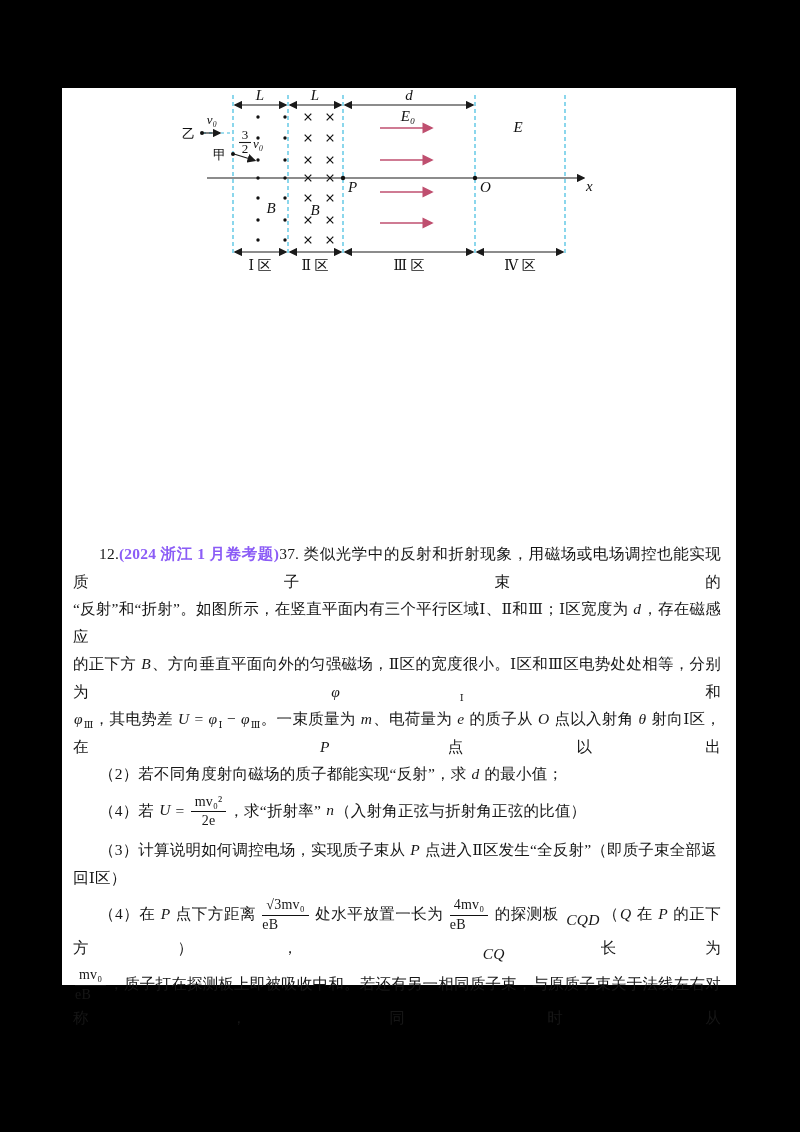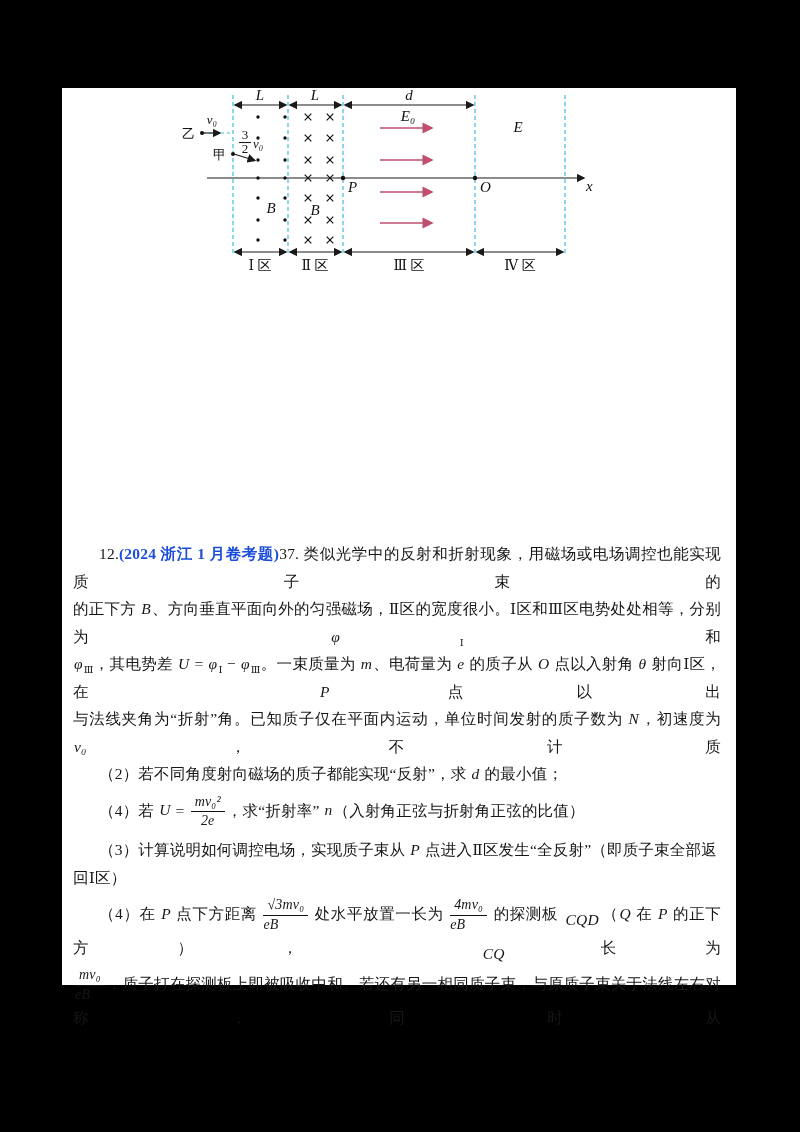--- a/index.html
+++ b/index.html
@@ -23,27 +23,27 @@
   .dashh{stroke:#3fbcdf;stroke-width:1.1;stroke-dasharray:3 3;fill:none;}
   
   .prob{
     position:absolute;left:11px;top:452px;width:648px;
     font-size:15.5px;color:#161616;letter-spacing:.2px;
   }
   .line{min-height:27.5px;line-height:27.5px;}
   .line.just{text-align:justify;text-align-last:justify;}
   .line.ind{text-indent:26px;}
   .line.f{margin:6px 0;}
-  .seg-bb{color:#1d4ed8;font-weight:bold;}
+  .seg-bb{color:#8b5cf6;font-weight:bold;}
   .seg-i,.seg-il{font-style:italic;font-family:"Liberation Serif","DejaVu Serif",serif;padding:0 1px;}
   .seg-il{position:relative;top:6px;padding:0 3px;}
   sub.seg-sub{font-size:10px;line-height:0;}
   .frac{
     display:inline-block;vertical-align:middle;text-align:center;
-    font-style:italic;font-size:14px;line-height:1.2;margin:0 2px;
+    font-size:14px;line-height:1.2;margin:0 2px;
     text-indent:0;
   }
   .frac .num{display:block;border-bottom:1.2px solid #111;padding:0 4px 1px;}
   .frac .den{display:block;padding-top:1px;}
 </style>
 </head>
 <body>
 
 <div class="page">
 
@@ -166,23 +166,23 @@
       <line class="dg-line" x1="415" y1="164" x2="501" y2="164" marker-start="url(#ah)" marker-end="url(#ah)"></line>
       <text class="sc" x="198" y="182" text-anchor="middle">Ⅰ 区</text>
       <text class="sc" x="253" y="182" text-anchor="middle">Ⅱ 区</text>
       <text class="sc" x="347" y="182" text-anchor="middle">Ⅲ 区</text>
       <text class="sc" x="458" y="182" text-anchor="middle">Ⅳ 区</text>
     </g>
   </svg>
 
   <div class="prob">
       <div class="line ind just"><span class="seg-t">12.</span><span class="seg-bb">(2024 浙江 1 月卷考题)</span><span class="seg-t">37.  类似光学中的反射和折射现象，用磁场或电场调控也能实现质子束的</span></div>
+      <div class="line just"><span class="seg-t">“反射”和“折射”。如图所示，在竖直平面内有三个平行区域Ⅰ、Ⅱ和Ⅲ；Ⅰ区宽度为 </span><span class="seg-i">d</span><span class="seg-t">，存在磁感应</span></div>
       <div class="line just"><span class="seg-t">的正下方 </span><span class="seg-i">B</span><span class="seg-t">、方向垂直平面向外的匀强磁场，Ⅱ区的宽度很小。Ⅰ区和Ⅲ区电势处处相等，分别为 </span><span class="seg-i">φ</span><sub class="seg-sub">Ⅰ</sub><span class="seg-t"> 和</span></div>
       <div class="line just"><span class="seg-i">φ</span><sub class="seg-sub">Ⅲ</sub><span class="seg-t">，其电势差 </span><span class="seg-i">U</span><span class="seg-t"> = </span><span class="seg-i">φ</span><sub class="seg-sub">Ⅰ</sub><span class="seg-t"> − </span><span class="seg-i">φ</span><sub class="seg-sub">Ⅲ</sub><span class="seg-t">。一束质量为 </span><span class="seg-i">m</span><span class="seg-t">、电荷量为 </span><span class="seg-i">e</span><span class="seg-t"> 的质子从 </span><span class="seg-i">O</span><span class="seg-t"> 点以入射角 </span><span class="seg-i">θ</span><span class="seg-t"> 射向Ⅰ区，在 </span><span class="seg-i">P</span><span class="seg-t"> 点以出</span></div>
-      <div class="line just"><span class="seg-t">与法线夹角为“折射”角。已知质子仅在平面内运动，单位时间发射的质子数为 </span><span class="seg-i">N</span><span class="seg-t">，初速度为 </span><span class="seg-i">v₀</span><span class="seg-t">，不计质</span></div>
       <div class="line ind"><span class="seg-t">（2）若不同角度射向磁场的质子都能实现“反射”，求 </span><span class="seg-i">d</span><span class="seg-t"> 的最小值；</span></div>
       <div class="line ind f"><span class="seg-t">（4）若 </span><span class="seg-i">U</span><span class="seg-t"> = </span><span class="frac"><span class="num">mv₀²</span><span class="den">2e</span></span><span class="seg-t">，求“折射率” </span><span class="seg-i">n</span><span class="seg-t">（入射角正弦与折射角正弦的比值）</span></div>
       <div class="line ind"><span class="seg-t">（3）计算说明如何调控电场，实现质子束从 </span><span class="seg-i">P</span><span class="seg-t"> 点进入Ⅱ区发生“全反射”（即质子束全部返回Ⅰ区）</span></div>
       <div class="line ind just f"><span class="seg-t">（4）在 </span><span class="seg-i">P</span><span class="seg-t"> 点下方距离 </span><span class="frac"><span class="num">√3mv₀</span><span class="den">eB</span></span><span class="seg-t"> 处水平放置一长为 </span><span class="frac"><span class="num">4mv₀</span><span class="den">eB</span></span><span class="seg-t"> 的探测板 </span><span class="seg-il">CQD</span><span class="seg-t">（</span><span class="seg-i">Q</span><span class="seg-t"> 在 </span><span class="seg-i">P</span><span class="seg-t"> 的正下方）， </span><span class="seg-il">CQ</span><span class="seg-t"> 长为</span></div>
       <div class="line just f"><span class="frac"><span class="num">mv₀</span><span class="den">eB</span></span><span class="seg-t">，质子打在探测板上即被吸收中和。若还有另一相同质子束，与原质子束关于法线左右对称，同时从</span></div>
     </div>
 
 </div>
 
 </body></html>

